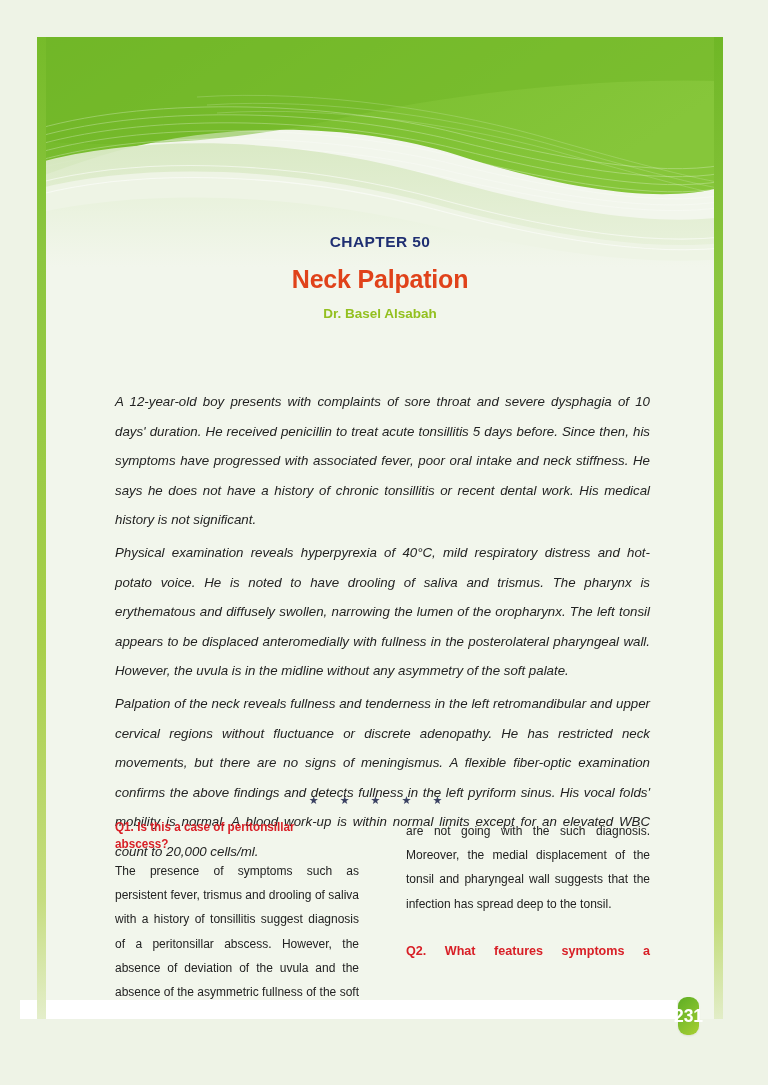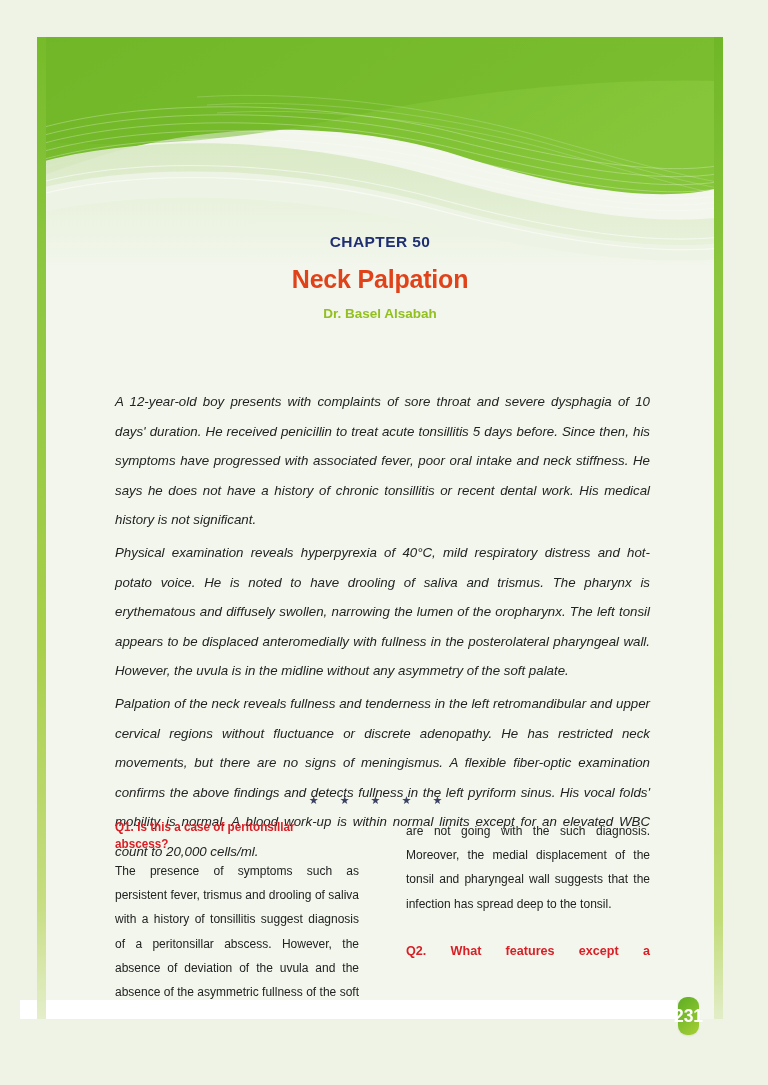--- a/index.html
+++ b/index.html
@@ -277,21 +277,21 @@
 
     <div class="columns">
       <div class="col">
         <div class="q-head">Q1. Is this a case of peritonsillar abscess?</div>
         <p class="body-text">The presence of symptoms such as persistent fever, trismus and drooling of saliva with a history of tonsillitis suggest diagnosis of a peritonsillar abscess. However, the absence of deviation of the uvula and the absence of the asymmetric fullness of the soft palate</p>
       </div>
       <div class="col">
         <p class="body-text">are not going with the such diagnosis. Moreover, the medial displacement of the tonsil and pharyngeal wall suggests that the infection has spread deep to the tonsil.</p>
         <div class="spacer-lg"></div>
         <div class="q-head justified">
-          <span class="line stretch">Q2. What features except a</span>
+          <span class="line stretch">Q2. What features symptoms a</span>
         </div>
       </div>
     </div>
 
   </div>
 
   <div class="rail rail-left"></div>
   <div class="rail rail-right"></div>
 
   <div class="white-foot"></div>

